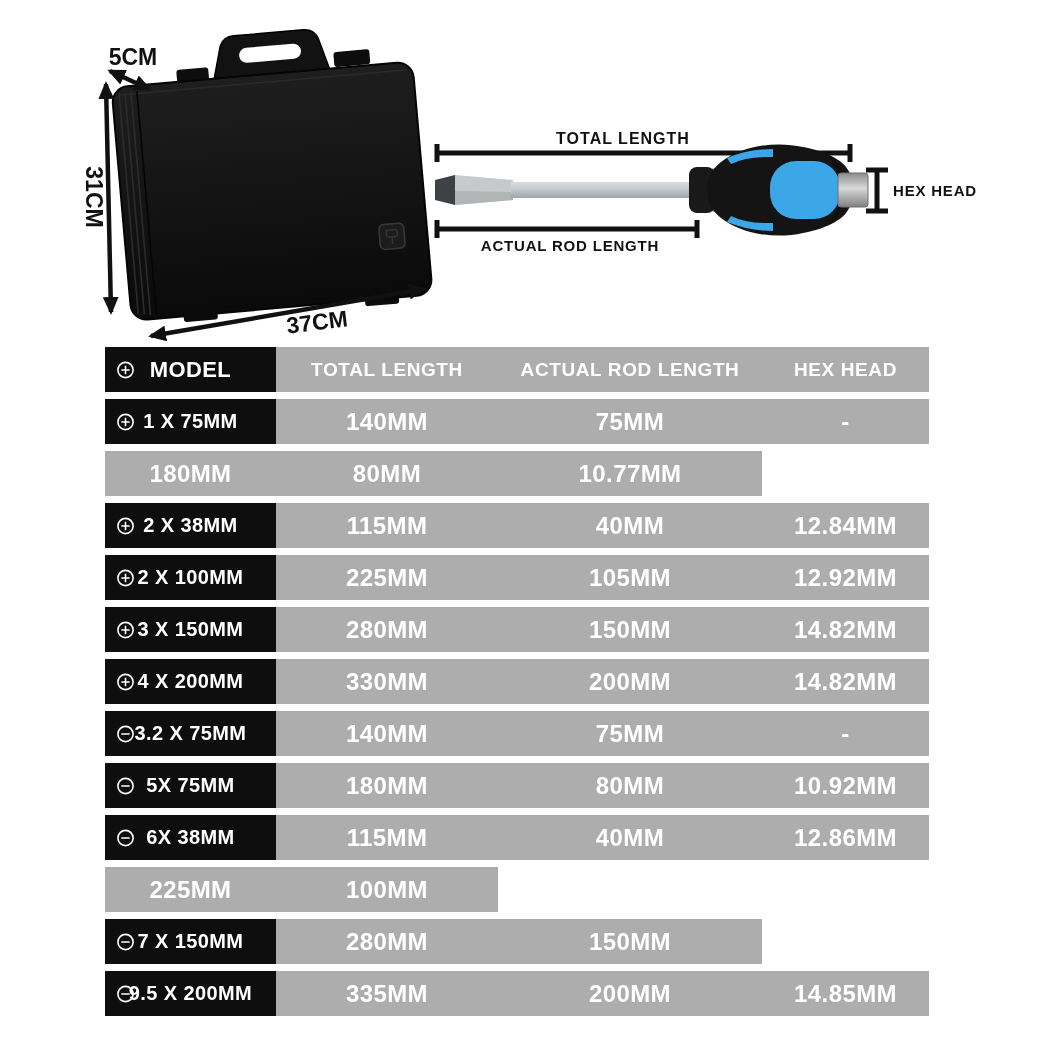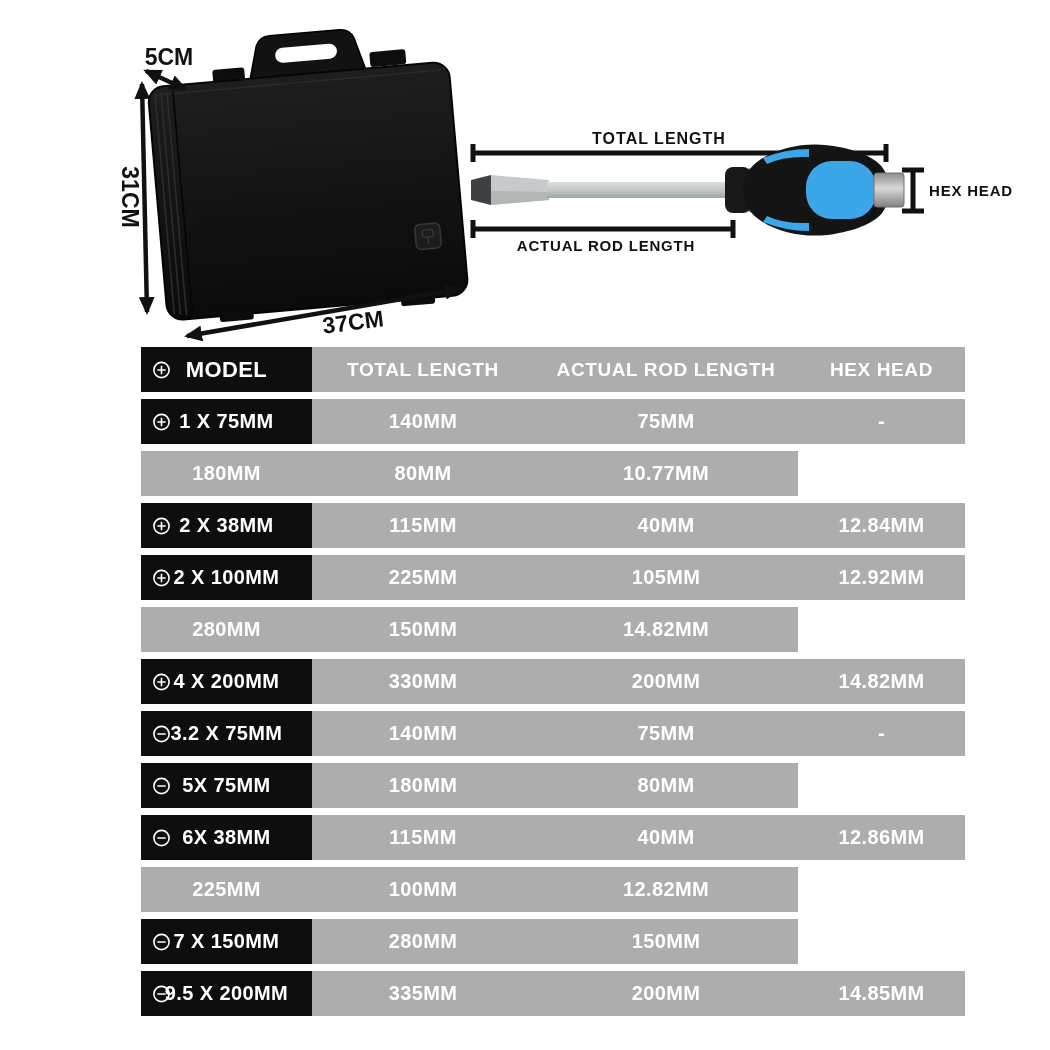--- a/index.html
+++ b/index.html
@@ -1,39 +1,39 @@
 <!DOCTYPE html>
 <html><head>
 <meta charset="utf-8">
 <style>
   html,body{margin:0;padding:0;}
   body{
     width:1050px;height:1050px;background:#ffffff;position:relative;overflow:hidden;
     font-family:"Liberation Sans",sans-serif;
   }
-  .canvas{position:absolute;inset:0;margin-left:36px;}
+  .canvas{position:absolute;inset:0;}
   svg text{font-family:"Liberation Sans",sans-serif;}
 
   
   .case-svg{position:absolute;left:55px;top:18px;width:420px;height:340px;}
   .sd-svg{position:absolute;left:425px;top:112px;width:555px;height:160px;}
 
   
   .spec-table{position:absolute;left:105px;top:347px;width:824px;}
   .trow{
     display:grid;grid-template-columns:171px 222px 264px 167px;
     height:45px;margin-bottom:7px;
   }
   .cell{
     display:flex;align-items:center;justify-content:center;
     color:#ffffff;font-weight:bold;letter-spacing:.4px;
   }
   .model-cell{background:#0e0e0e;position:relative;font-size:20px;}
   .gray{background:#adadad;}
-  .value-cell{font-size:20px;}
+  .value-cell{font-size:24px;}
   .header .model-cell{font-size:22px;}
   .header .value-cell{font-size:19px;letter-spacing:.6px;}
   .model-icon{
     position:absolute;left:11px;top:50%;transform:translateY(-50%);
     width:19px;height:19px;
   }
 </style>
 </head>
 <body>
 
@@ -192,20 +192,28 @@
         <line x1="10" y1="5.6" x2="10" y2="14.4" stroke="#fff" stroke-width="1.7"></line>
         <line x1="5.6" y1="10" x2="14.4" y2="10" stroke="#fff" stroke-width="1.7"></line>
       </svg>
       <span>2 X 100MM</span>
     </div>
     <div class="cell gray value-cell">225MM</div>
     <div class="cell gray value-cell">105MM</div>
     <div class="cell gray value-cell">12.92MM</div>
   </div>
         <div class="trow">
+    <div class="cell model-cell">
+      <svg class="model-icon" viewBox="0 0 20 20">
+        <circle cx="10" cy="10" r="8" fill="none" stroke="#fff" stroke-width="1.7"></circle>
+        <line x1="10" y1="5.6" x2="10" y2="14.4" stroke="#fff" stroke-width="1.7"></line>
+        <line x1="5.6" y1="10" x2="14.4" y2="10" stroke="#fff" stroke-width="1.7"></line>
+      </svg>
+      <span>3 X 150MM</span>
+    </div>
     <div class="cell gray value-cell">280MM</div>
     <div class="cell gray value-cell">150MM</div>
     <div class="cell gray value-cell">14.82MM</div>
   </div>
         <div class="trow">
     <div class="cell model-cell">
       <svg class="model-icon" viewBox="0 0 20 20">
         <circle cx="10" cy="10" r="8" fill="none" stroke="#fff" stroke-width="1.7"></circle>
         <line x1="10" y1="5.6" x2="10" y2="14.4" stroke="#fff" stroke-width="1.7"></line>
         <line x1="5.6" y1="10" x2="14.4" y2="10" stroke="#fff" stroke-width="1.7"></line>
@@ -233,38 +241,38 @@
     <div class="cell model-cell">
       <svg class="model-icon" viewBox="0 0 20 20">
         <circle cx="10" cy="10" r="8" fill="none" stroke="#fff" stroke-width="1.7"></circle>
 
         <line x1="5.6" y1="10" x2="14.4" y2="10" stroke="#fff" stroke-width="1.7"></line>
       </svg>
       <span>5X 75MM</span>
     </div>
     <div class="cell gray value-cell">180MM</div>
     <div class="cell gray value-cell">80MM</div>
+    <div class="cell gray value-cell">10.92MM</div>
   </div>
         <div class="trow">
     <div class="cell model-cell">
       <svg class="model-icon" viewBox="0 0 20 20">
         <circle cx="10" cy="10" r="8" fill="none" stroke="#fff" stroke-width="1.7"></circle>
 
         <line x1="5.6" y1="10" x2="14.4" y2="10" stroke="#fff" stroke-width="1.7"></line>
       </svg>
       <span>6X 38MM</span>
     </div>
     <div class="cell gray value-cell">115MM</div>
     <div class="cell gray value-cell">40MM</div>
     <div class="cell gray value-cell">12.86MM</div>
   </div>
         <div class="trow">
     <div class="cell gray value-cell">225MM</div>
     <div class="cell gray value-cell">100MM</div>
-    <div class="cell gray value-cell">12.82MM</div>
   </div>
         <div class="trow">
     <div class="cell model-cell">
       <svg class="model-icon" viewBox="0 0 20 20">
         <circle cx="10" cy="10" r="8" fill="none" stroke="#fff" stroke-width="1.7"></circle>
 
         <line x1="5.6" y1="10" x2="14.4" y2="10" stroke="#fff" stroke-width="1.7"></line>
       </svg>
       <span>7 X 150MM</span>
     </div>

